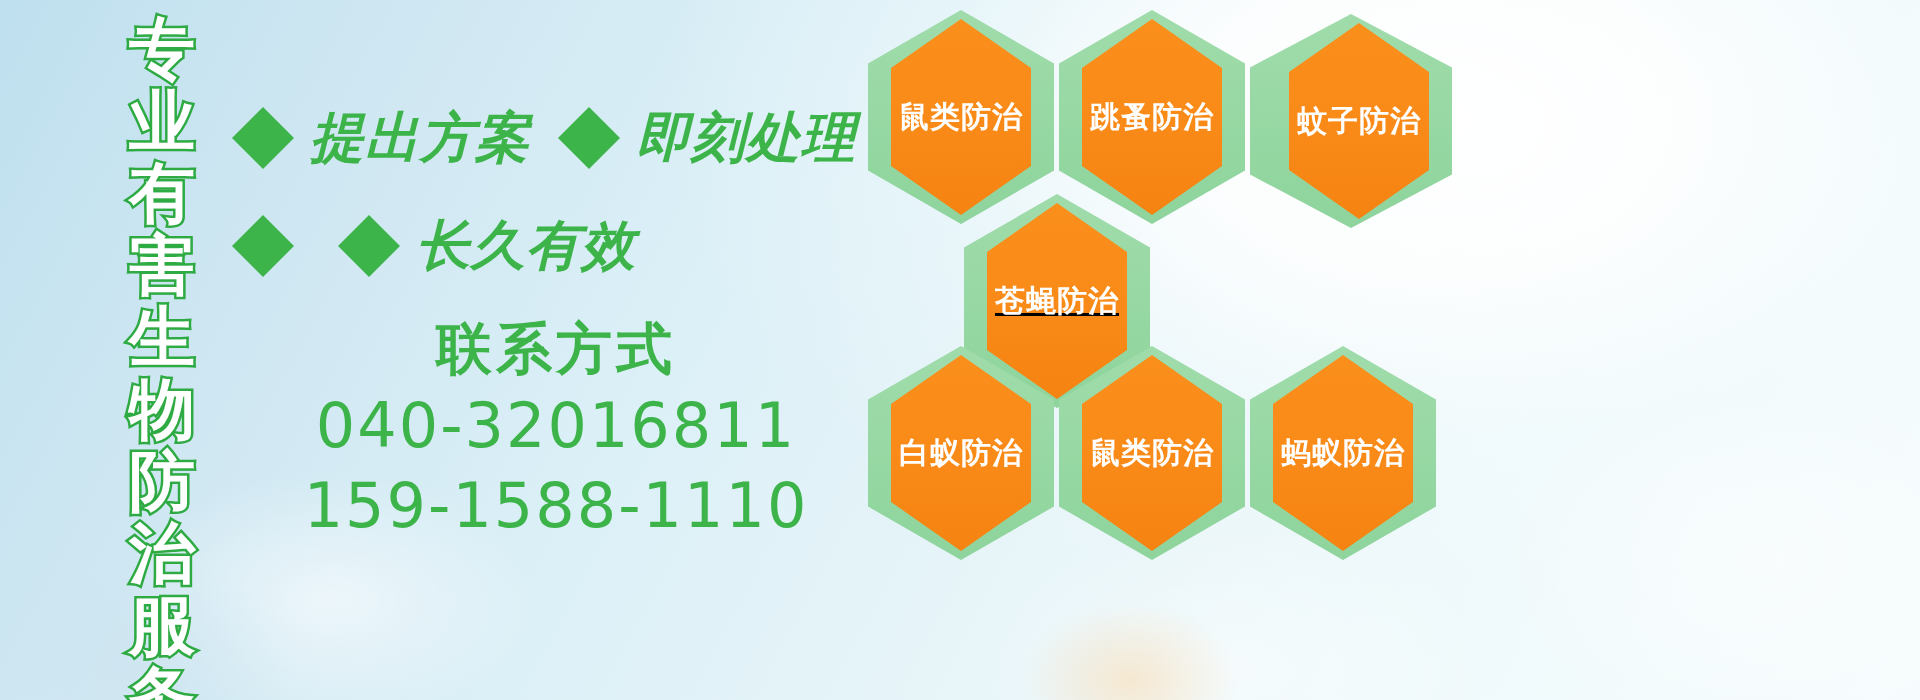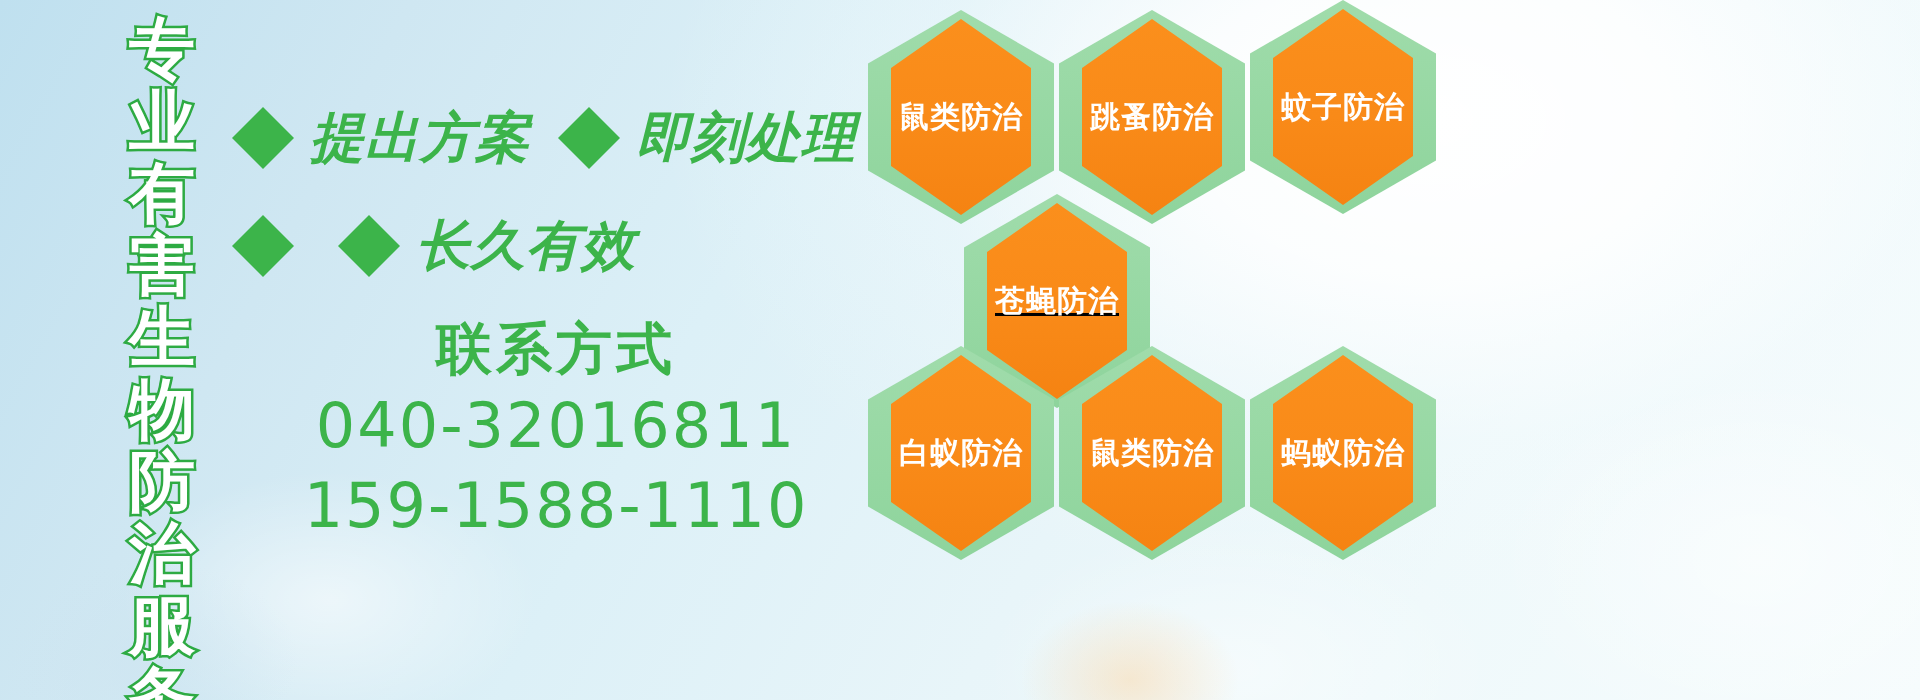--- a/index.html
+++ b/index.html
@@ -165,21 +165,21 @@
     font-weight: bold;
     color: #ffffff;
     letter-spacing: 1px;
     white-space: nowrap;
     font-family: "DejaVu Sans", "Liberation Sans", sans-serif;
   }
 
   
   .hex.r0c0 { left: 8px;   top: 10px; }
   .hex.r0c1 { left: 199px; top: 10px; }
-  .hex.r0c2 { left: 390px; top: 0; }
+  .hex.r0c2 { left: 390px; top: 14px; padding-left: 16px; }
   .hex.r1c0 { left: 104px; top: 194px; text-decoration: underline; }
   .hex.r1c1 { left: 295px; top: 178px; }
   .hex.r2c0 { left: 8px;   top: 346px; }
   .hex.r2c1 { left: 199px; top: 346px; }
   .hex.r2c2 { left: 390px; top: 346px; }
 </style>
 </head>
 <body>
 
 <div id="banner">

